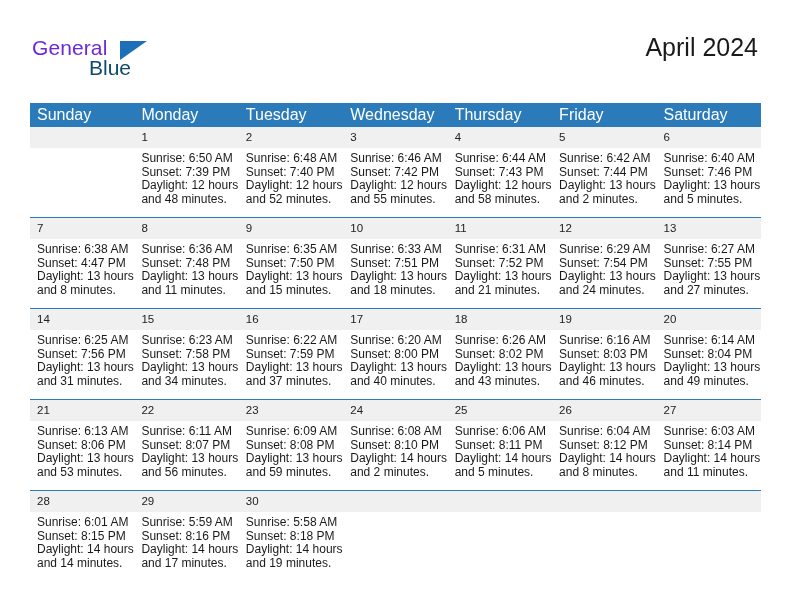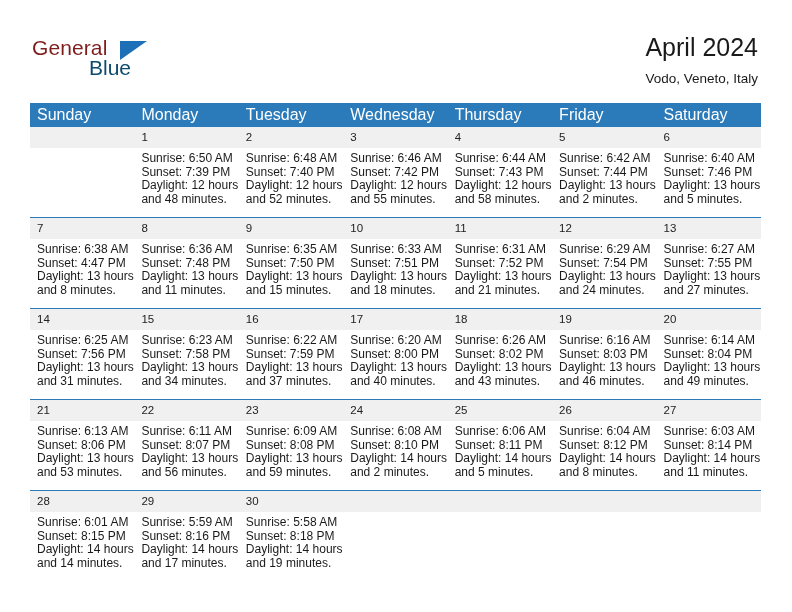--- a/index.html
+++ b/index.html
@@ -35,21 +35,21 @@
     top: 36px;
     width: 200px;
     height: 48px;
   }
   .logo-general {
     position: absolute;
     left: 0;
     top: 0;
     font-size: 21px;
     letter-spacing: 0.1px;
-    color: #7f1d1d;
+    color: #6d28d9;
     font-family: "Liberation Sans", sans-serif;
     line-height: 24px;
   }
   .logo-triangle {
     position: absolute;
     left: 88px;
     top: 5px;
     width: 0;
     height: 0;
     border-left: 27px solid #1d70b8;
@@ -62,21 +62,20 @@
     font-size: 21px;
     color: #0c4a6e;
     font-family: "Liberation Sans", sans-serif;
     line-height: 24px;
   }
 
   .title-block {
     position: absolute;
     right: 34px;
     top: 32px;
-    text-align: right;
   }
   .cal-title {
     font-size: 25px;
     color: #1a1a1a;
     line-height: 30px;
     white-space: nowrap;
   }
   .cal-subtitle {
     font-size: 13.5px;
     color: #1a1a1a;
@@ -145,21 +144,20 @@
   <div class="header">
 
     <div class="logo">
       <span class="logo-general">General</span>
       <span class="logo-triangle"></span>
       <span class="logo-blue">Blue</span>
     </div>
 
     <div class="title-block">
       <div class="cal-title">April 2024</div>
-      <div class="cal-subtitle">Vodo, Veneto, Italy</div>
     </div>
 
   </div>
 
   <table class="calendar">
     <colgroup>
       <col>
         <col>
         <col>
         <col>

